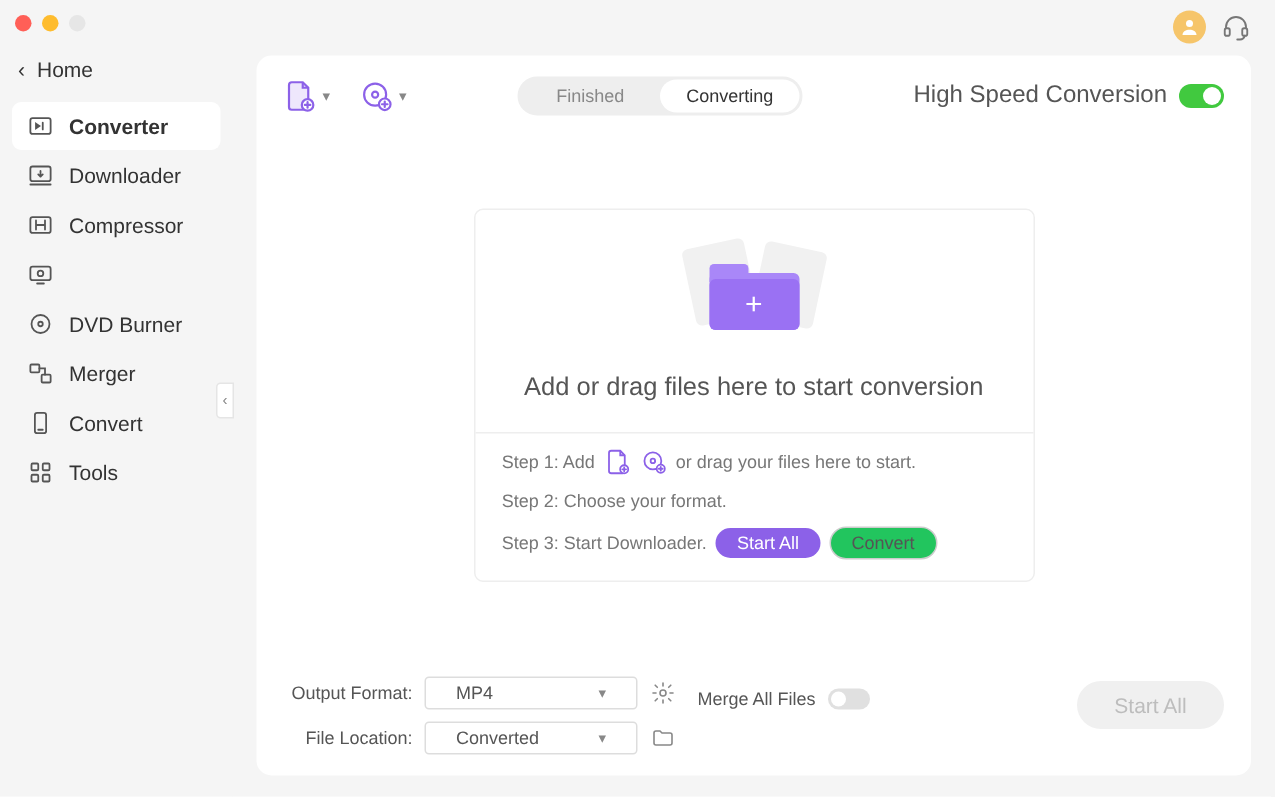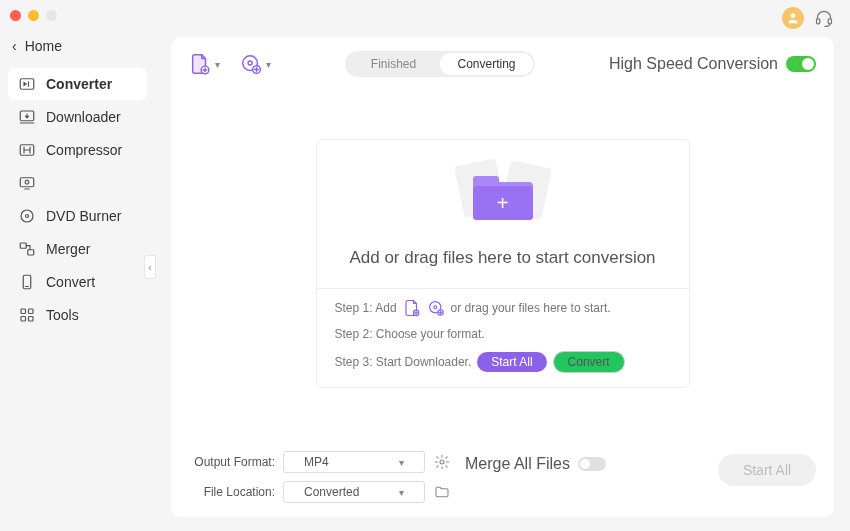--- a/index.html
+++ b/index.html
@@ -52,21 +52,21 @@
   .pill.primary { background: #8c61e8; color: #fff; }
   .pill.secondary { background: #22c55e; color: #555; border: 1px solid #ccc; }
 
   .footer { position: absolute; left: 0; right: 0; bottom: 0; padding: 10px 18px 14px 18px; display: flex; align-items: flex-end; gap: 14px; }
   .f-col { display: flex; flex-direction: column; gap: 8px; justify-content: center; }
   .f-row { display: flex; align-items: center; gap: 8px; font-size: 12px; color: #555; }
   .f-label { width: 86px; text-align: right; }
   .sel { width: 142px; height: 22px; border: 1px solid #ddd; border-radius: 3px; padding: 0 20px; display: flex; align-items: center; justify-content: space-between; font-size: 12px; color: #555; background: #fff; cursor: pointer; }
   .sel .caret { font-size: 10px; color: #888; }
   .mini-ic { width: 18px; height: 18px; color: #888; cursor: pointer; display: inline-flex; align-items: center; justify-content: center; }
-  .merge { display: flex; align-items: center; gap: 8px; font-size: 16px; color: #555; margin-bottom: 30px; }
+  .merge { display: flex; align-items: center; gap: 8px; font-size: 12px; color: #555; margin-bottom: 30px; }
   .switch-off { width: 28px; height: 14px; background: #e0e0e0; border-radius: 7px; position: relative; cursor: pointer; }
   .switch-off .knob { width: 10px; height: 10px; background: #fff; border-radius: 50%; position: absolute; top: 2px; left: 2px; }
   .start-all { margin-left: auto; width: 98px; height: 32px; border-radius: 16px; background: #f0f0f0; color: #bdbdbd; font-size: 14px; font-weight: 500; display: flex; align-items: center; justify-content: center; cursor: pointer; align-self: center; margin-bottom: 14px; }
 
   svg { display: block; }
 </style>
 </head>
 <body>
 
 <div class="sidebar">

